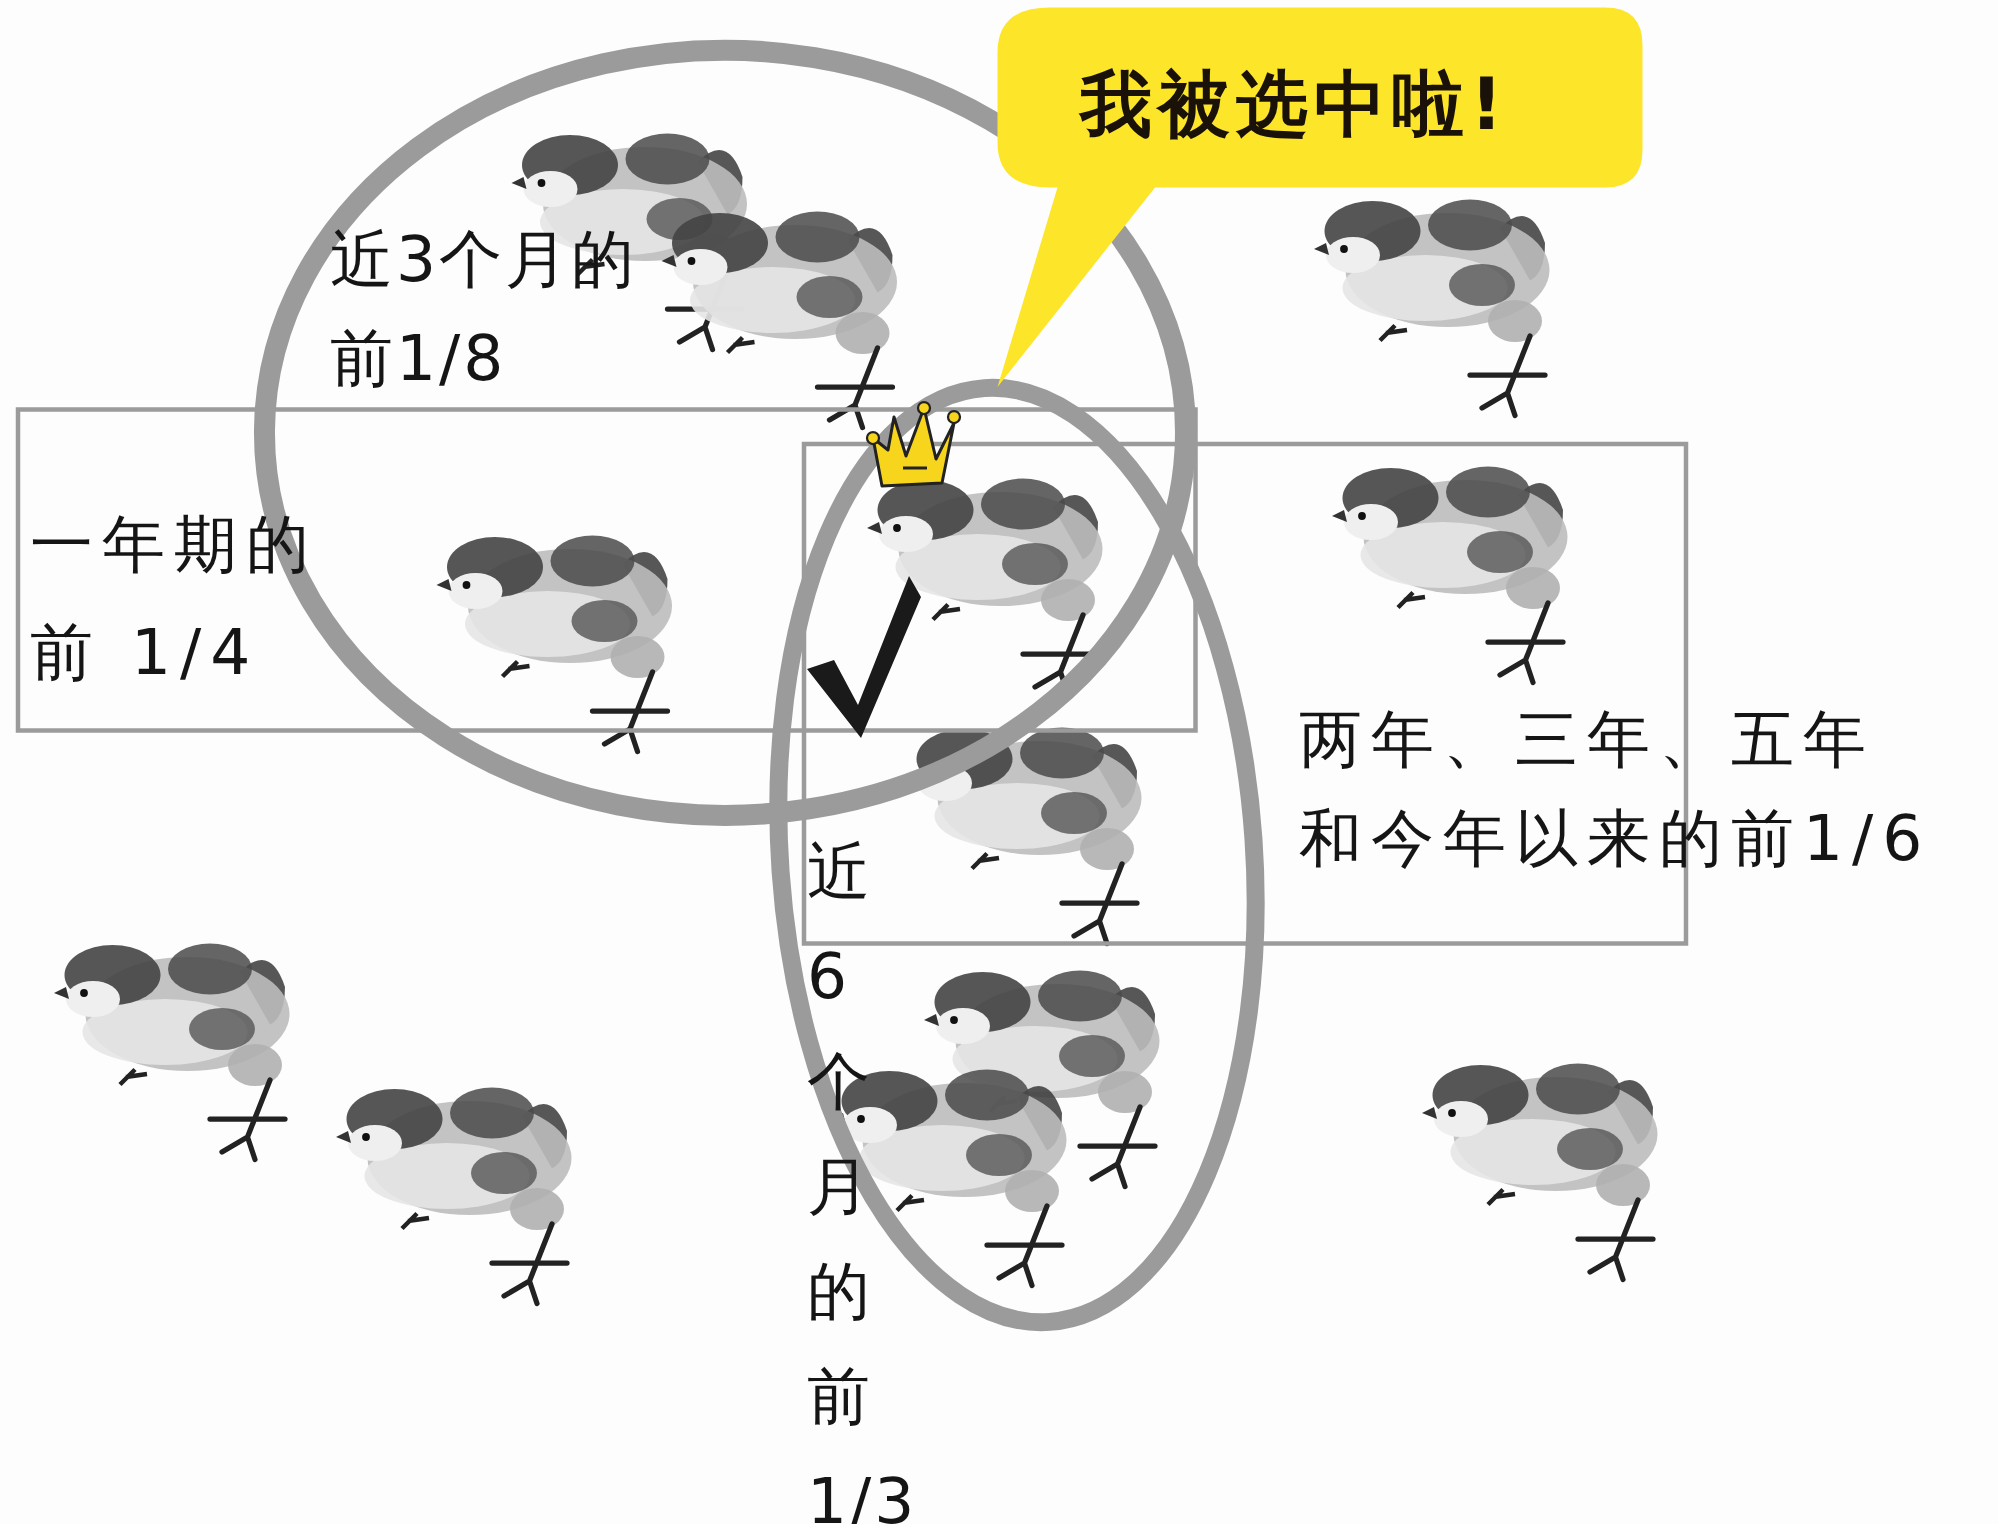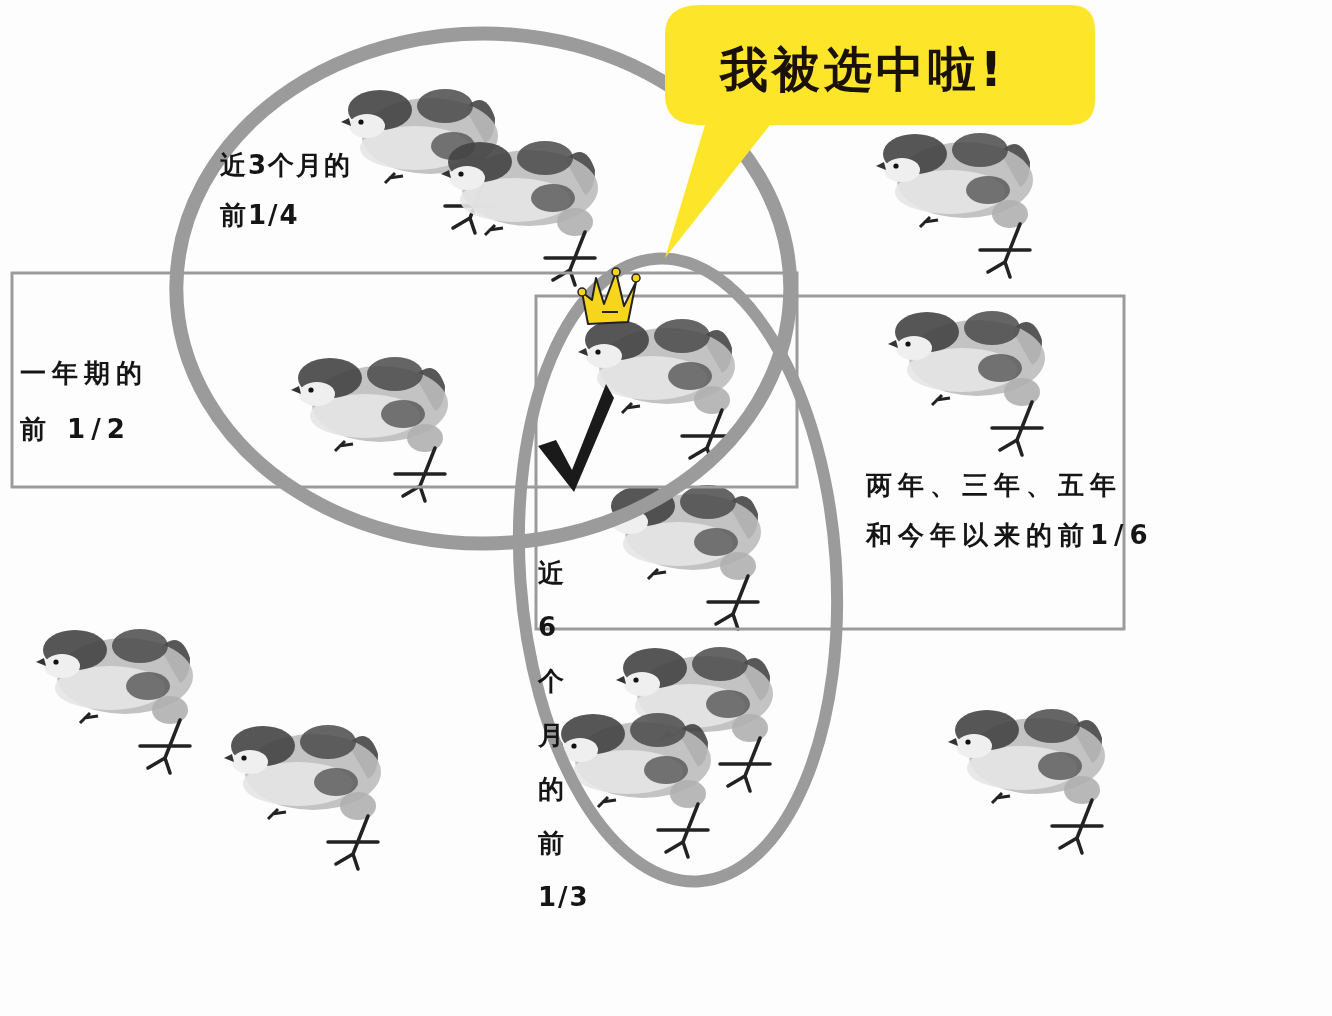--- a/index.html
+++ b/index.html
@@ -1,24 +1,24 @@
 <!DOCTYPE html>
 <html><head>
   <meta charset="utf-8">
   <style>
     html, body { margin: 0; padding: 0; background: #fdfdfd; }
     body { width: 1332px; height: 1016px; position: relative; overflow: hidden;
            font-family: "DejaVu Sans", "Liberation Sans", sans-serif; }
     #stage { position: absolute; left: 0; top: 0; width: 1077px; height: 1016px; }
-    .lbl { position: absolute; color: #151515; font-size: 26px; line-height: 1; white-space: nowrap;
-           letter-spacing: 2px; font-weight: 700; }
+    .lbl { position: absolute; color: #151515; font-size: 42px; line-height: 1; white-space: nowrap;
+           letter-spacing: 2px; font-weight: 400; }
     .lbl-line { display: block; }
     #label-3m { left: 220px; top: 152px; }
     #label-3m .lbl-line + .lbl-line { margin-top: 24px; }
-    #label-1y { left: 20px; top: 360px; letter-spacing: 6px; }
+    #label-1y { left: 20px; top: 342px; letter-spacing: 6px; }
     #label-1y .lbl-line + .lbl-line { margin-top: 30px; }
     #label-multi { left: 866px; top: 472px; letter-spacing: 6px; }
     #label-multi .lbl-line + .lbl-line { margin-top: 24px; }
     #label-6m { left: 538px; top: 560px; width: 60px; text-align: left; }
     #label-6m .lbl-line { margin-bottom: 28px; }
     #bubble-text { position: absolute; left: 720px; top: 38px; font-size: 48px; font-weight: bold;
                    color: #1a1208; letter-spacing: 4px; white-space: nowrap; }
   </style>
 </head>
 <body>
@@ -112,27 +112,27 @@
 
     <path d="M 538 446 L 556 440 L 572 470 L 606 384 L 614 398 L 574 492 Z" fill="#1a1a1a"></path>
   </svg>
 
   
   <div id="bubble-text">我被选中啦!</div>
 
   
   <div class="lbl" id="label-3m">
     <span class="lbl-line">近3个月的</span>
-    <span class="lbl-line">前1/4</span>
+    <span class="lbl-line">前1/8</span>
   </div>
 
   
   <div class="lbl" id="label-1y">
     <span class="lbl-line">一年期的</span>
-    <span class="lbl-line">前 1/2</span>
+    <span class="lbl-line">前 1/4</span>
   </div>
 
   
   <div class="lbl" id="label-multi">
     <span class="lbl-line">两年、三年、五年</span>
     <span class="lbl-line">和今年以来的前1/6</span>
   </div>
 
   
   <div class="lbl" id="label-6m">

